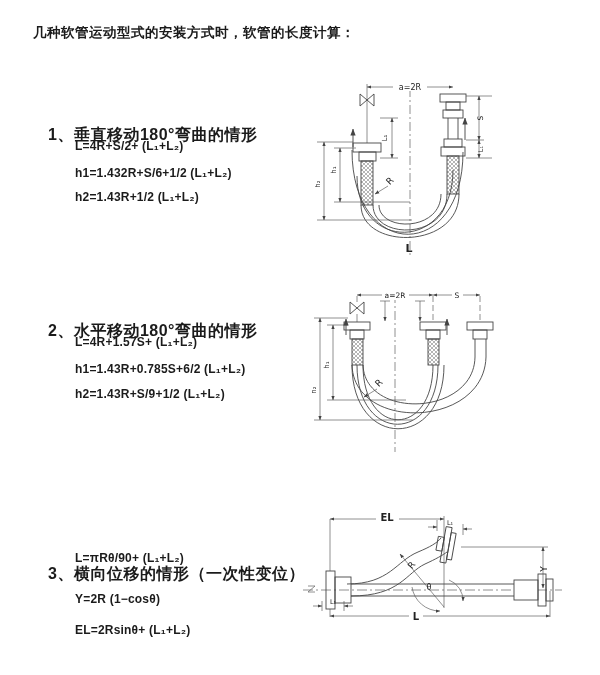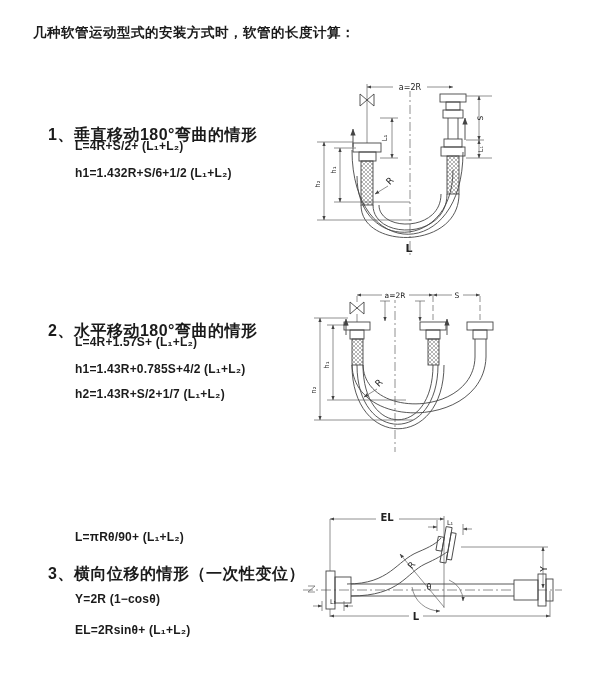--- a/index.html
+++ b/index.html
@@ -17,28 +17,29 @@
 </head>
 <body>
 
 <div class="page">
 
   <div class="title">几种软管运动型式的安装方式时，软管的长度计算：</div>
 
   <div class="sec-heading" style="top:113px">1、垂直移动180°弯曲的情形</div>
   <div class="formula" style="top:139px">L=4R+S/2+ (L₁+L₂)</div>
   <div class="formula" style="top:166px">h1=1.432R+S/6+1/2 (L₁+L₂)</div>
+  <div class="formula" style="top:190px">h2=1.43R+1/2 (L₁+L₂)</div>
 
   <div class="sec-heading" style="top:309px">2、水平移动180°弯曲的情形</div>
   <div class="formula" style="top:335px">L=4R+1.57S+ (L₁+L₂)</div>
-  <div class="formula" style="top:362px">h1=1.43R+0.785S+4/2 (L₁+L₂)</div>
-  <div class="formula" style="top:387px">h2=1.43R+S/2+1/7 (L₁+L₂)</div>
+  <div class="formula" style="top:362px">h1=1.43R+0.785S+6/2 (L₁+L₂)</div>
+  <div class="formula" style="top:387px">h2=1.43R+S/9+1/2 (L₁+L₂)</div>
 
   <div class="sec-heading" style="top:552px">3、横向位移的情形（一次性变位）</div>
-  <div class="formula" style="top:530px">L=πRθ/90+ (L₁+L₂)</div>
+  <div class="formula" style="top:551px">L=πRθ/90+ (L₁+L₂)</div>
   <div class="formula" style="top:592px">Y=2R (1−cosθ)</div>
   <div class="formula" style="top:623px">EL=2Rsinθ+ (L₁+L₂)</div>
 
   <svg style="left:315px;top:70px" width="215" height="190" viewBox="315 70 215 190">
     <defs>
       <marker id="d1a" viewBox="0 0 8 8" refX="7.5" refY="4" markerWidth="7" markerHeight="7" orient="auto-start-reverse">
         <path d="M0,1 L8,4 L0,7 Z" fill="#444"></path>
       </marker>
       <pattern id="d1h" width="4" height="4" patternUnits="userSpaceOnUse">
         <path d="M0,4 L4,0 M0,0 L4,4" stroke="#6a6a6a" stroke-width="0.5"></path>

